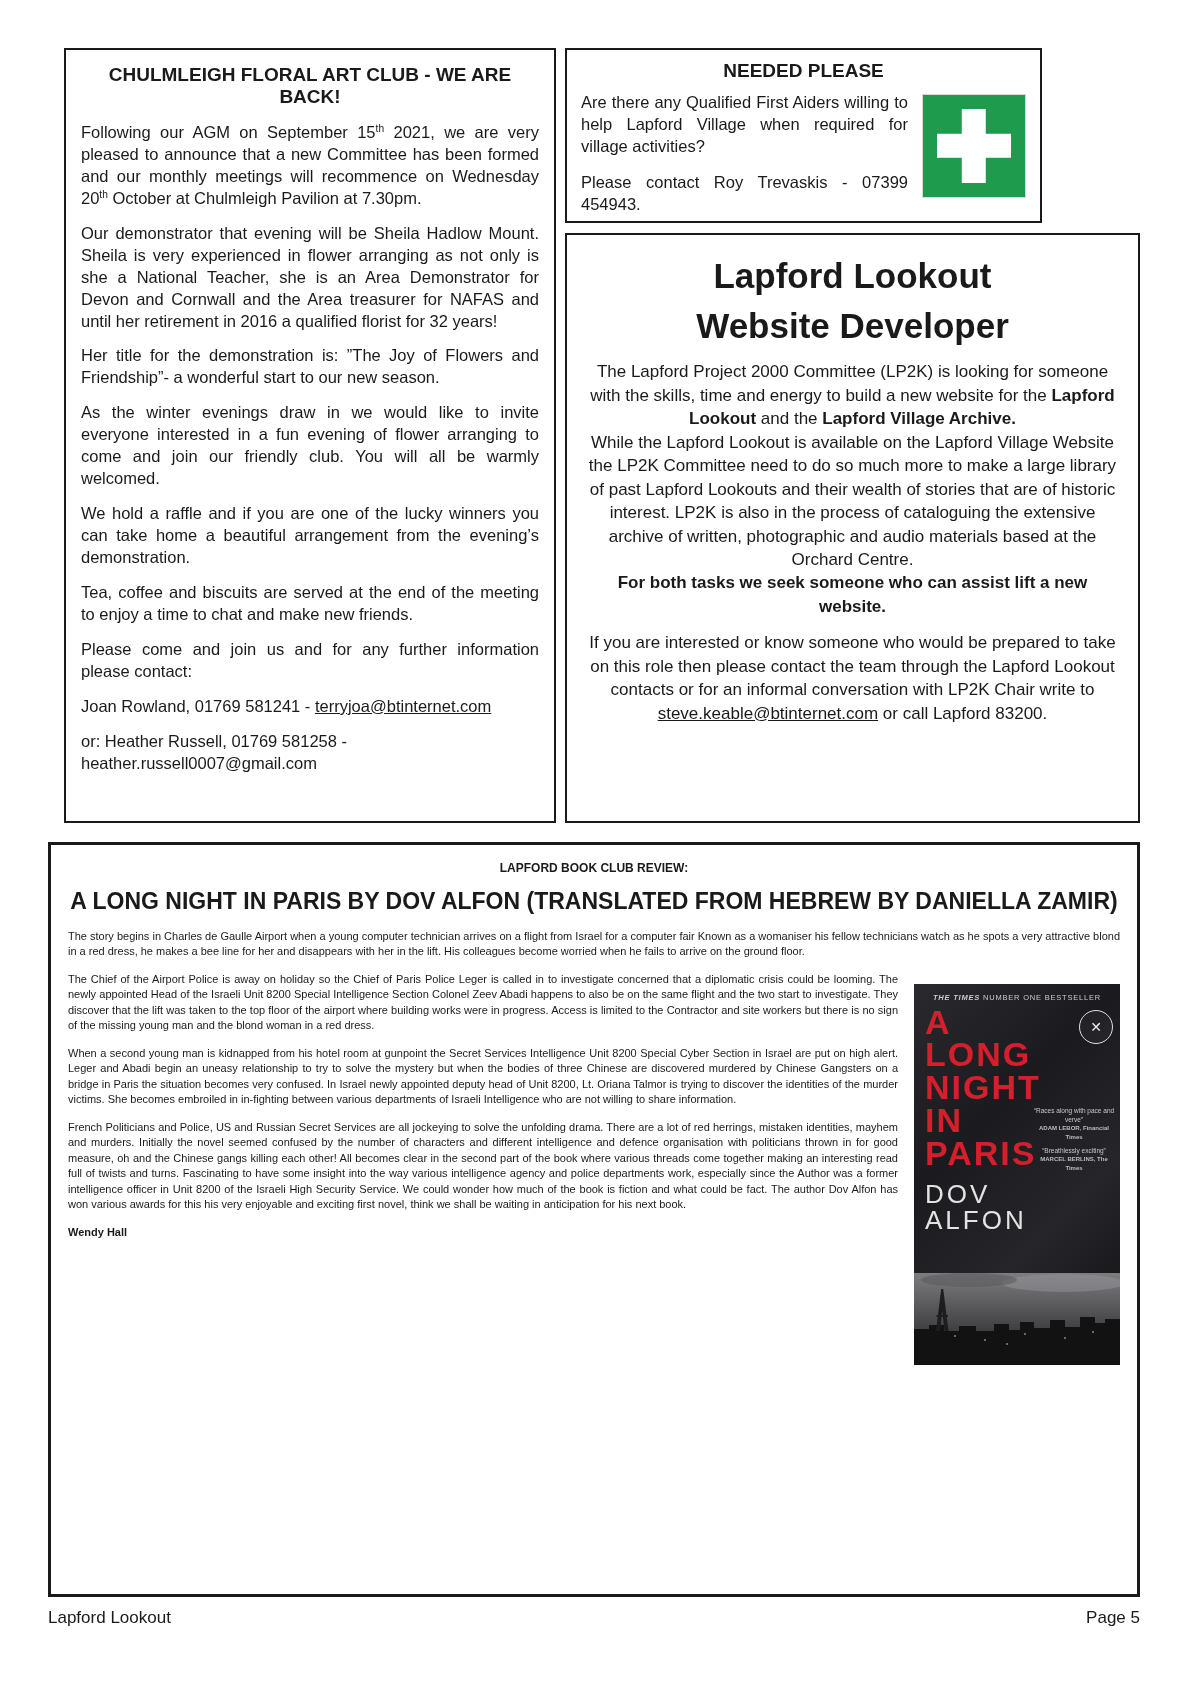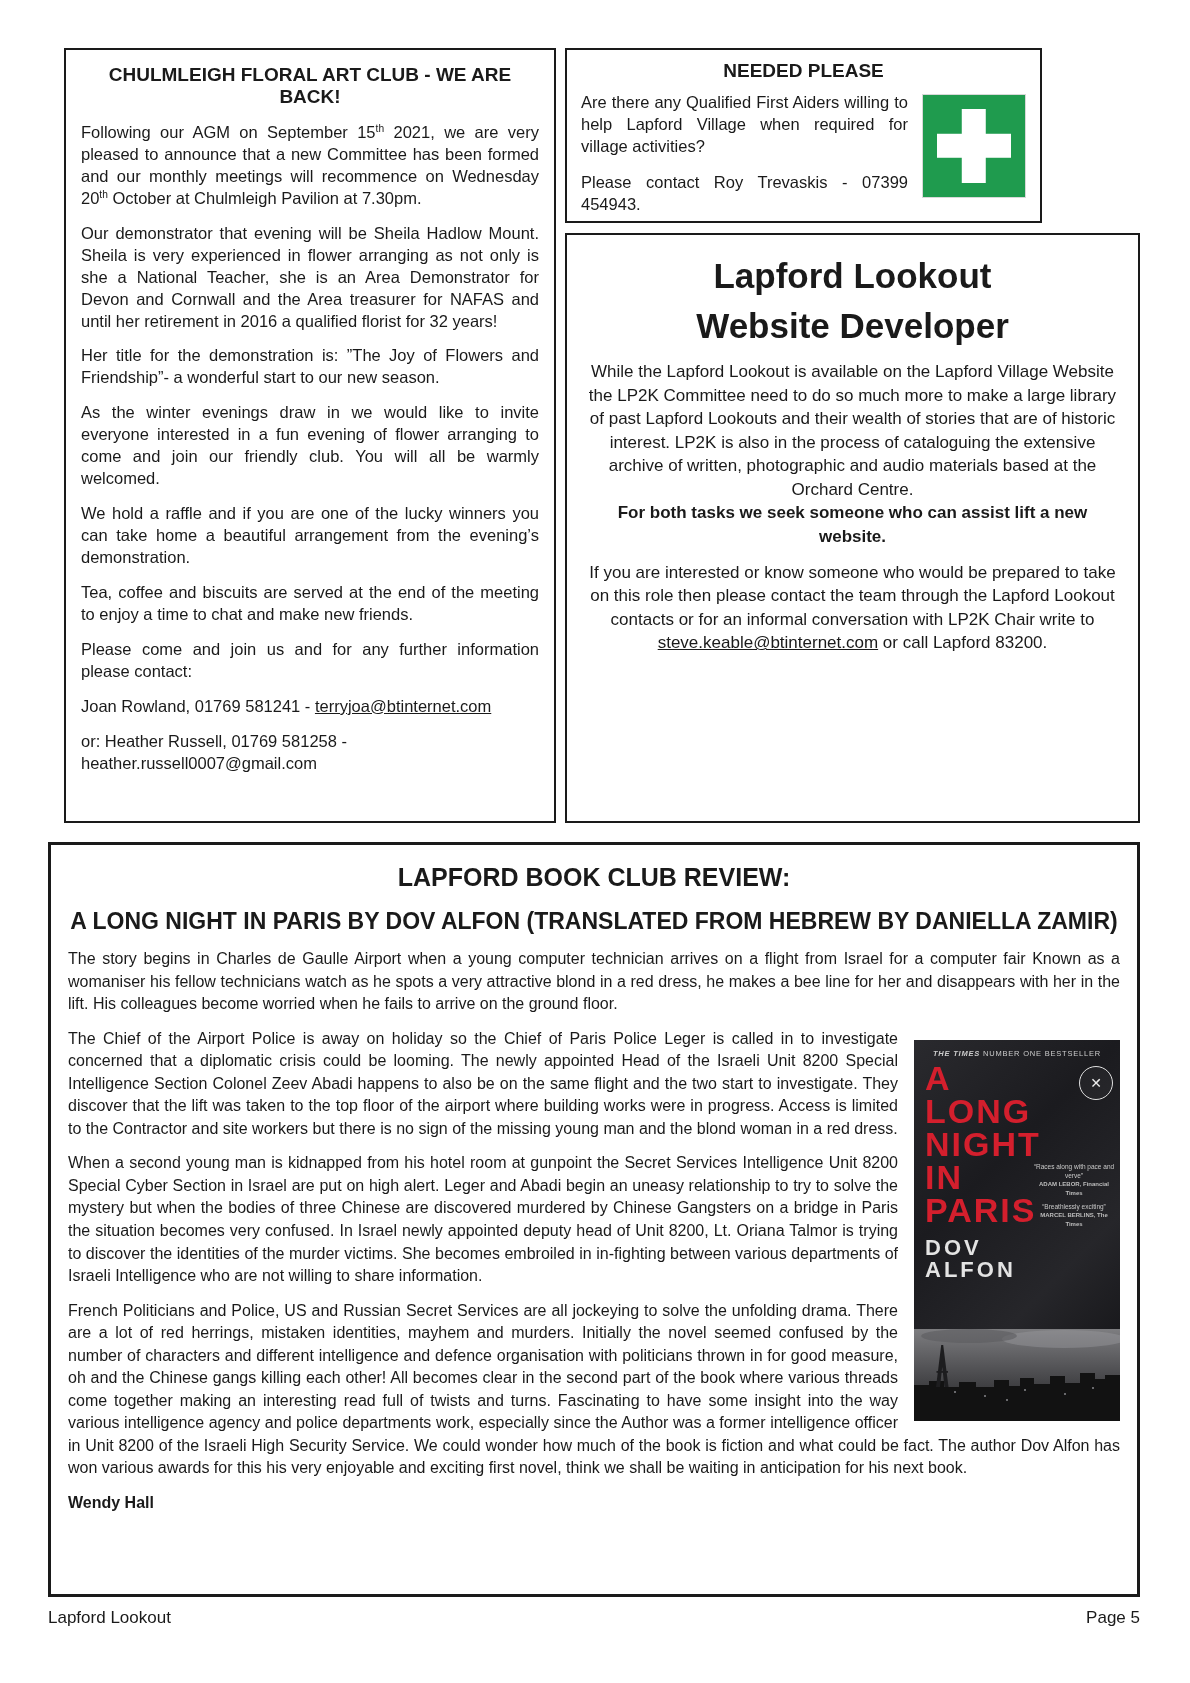--- a/index.html
+++ b/index.html
@@ -31,23 +31,23 @@
 
   
   #box-webdev{left:565px;top:233px;width:575px;height:590px;padding:10px 20px;text-align:center;}
   #box-webdev .big-title{font-size:35px;font-weight:bold;line-height:1.42;margin:6px 0 10px 0;}
   #box-webdev p{margin:0 0 13px 0;font-size:17px;line-height:1.38;}
   #box-webdev .tight{margin-bottom:0;}
   .b{font-weight:bold;}
 
   
   #box-book{left:48px;top:842px;width:1092px;height:755px;padding:10px 17px;border-width:3px;}
-  #box-book h2{margin:4px 0 0 0;text-align:center;font-size:25px;font-weight:bold;line-height:1.5;}
+  #box-book h2{margin:4px 0 0 0;text-align:center;font-size:12px;font-weight:bold;line-height:1.5;}
   #box-book h3{margin:7px 0 10px 0;text-align:center;font-size:23px;font-weight:bold;line-height:1.5;}
-  #box-book p{margin:0 0 12px 0;font-size:16px;line-height:1.41;text-align:justify;}
+  #box-book p{margin:0 0 12px 0;font-size:11px;line-height:1.41;text-align:justify;}
   #box-book .reviewer{font-weight:bold;text-align:left;margin-top:2px;}
 
   
   .book-cover{
     float:right;width:206px;height:381px;margin:12px 0 8px 16px;position:relative;
     background:linear-gradient(135deg,#2a2a2e 0%,#1b1b1f 35%,#26262a 65%,#0f0f12 100%);
     overflow:hidden;
   }
   .cover-tagline{
     position:absolute;top:9px;left:0;width:100%;text-align:center;
@@ -62,22 +62,22 @@
   .cover-title{
     position:absolute;top:22px;left:11px;color:#d41f2d;font-weight:bold;
     font-size:34px;line-height:0.97;letter-spacing:2px;
   }
   .cover-quotes{
     position:absolute;top:122px;right:5px;width:82px;text-align:center;color:#c9c9c9;
     font-size:6.5px;line-height:1.45;
   }
   .cover-quotes .attr{font-weight:bold;font-size:6px;color:#bdbdbd;display:block;margin-bottom:4px;}
   .cover-author{
-    position:absolute;top:197px;left:11px;color:#e3e3e3;font-weight:700;
-    font-size:22px;line-height:1.02;letter-spacing:3px;z-index:3;
+    position:absolute;top:197px;left:11px;color:#e3e3e3;font-weight:400;
+    font-size:26px;line-height:1.02;letter-spacing:3px;z-index:3;
   }
   .cover-city{position:absolute;bottom:0;left:0;width:100%;height:92px;z-index:1;}
 
   
   #footer{
     position:absolute;left:48px;top:1608px;width:1092px;display:flex;
     justify-content:space-between;font-size:17px;
   }
 </style>
 </head>
@@ -104,20 +104,21 @@
   </div>
   <p>Are there any Qualified First Aiders willing to help Lapford Village when required for village activities?</p>
   <p>Please contact Roy Trevaskis  -  07399 454943.</p>
 </div>
 
 <div class="box" id="box-webdev">
   <div class="big-title">
     <div>Lapford Lookout</div>
     <div>Website Developer</div>
   </div>
+  <p class="tight"><span>The Lapford Project 2000 Committee (LP2K) is looking for someone with the skills, time and energy to build a new website for the </span><span class="b">Lapford Lookout</span><span> and the </span><span class="b">Lapford Village Archive.</span></p>
   <p class="tight">While the Lapford Lookout is available on the Lapford Village Website the LP2K Committee need to do so much more to make a large library of past Lapford Lookouts and their wealth of stories that are of historic interest. LP2K is also in the process of cataloguing the extensive archive of written, photographic and audio materials based at the Orchard Centre.</p>
   <p class="b">For both tasks we seek someone who can assist lift a new website.</p>
   <p><span>If you are interested or know someone who would be prepared to take on this role then please contact the team through the Lapford Lookout contacts or for an informal conversation with LP2K Chair write to </span><span class="email">steve.keable@btinternet.com</span><span> or call Lapford 83200.</span></p>
 </div>
 
 <div class="box" id="box-book">
   <h2>LAPFORD BOOK CLUB REVIEW:</h2>
   <h3>A LONG NIGHT IN PARIS BY DOV ALFON (TRANSLATED FROM HEBREW BY DANIELLA ZAMIR)</h3>
 
   <p>The story begins in Charles de Gaulle Airport when a young computer technician arrives on a flight from Israel for a computer fair Known as a womaniser his fellow technicians watch as he spots a very attractive blond in a red dress, he makes a bee line for her and disappears with her in the lift.  His colleagues become worried when he fails to arrive on the ground floor.</p>

